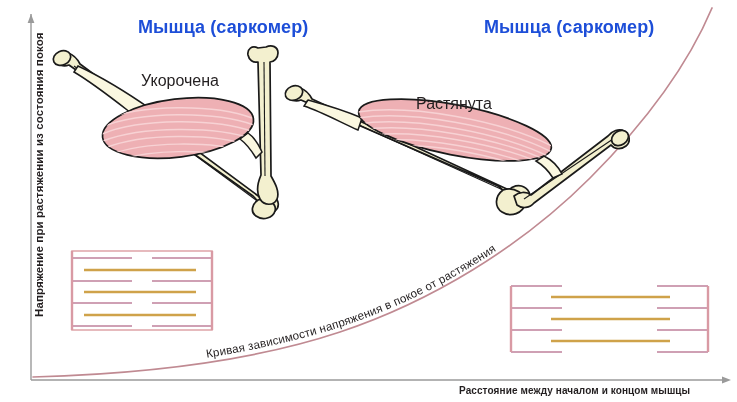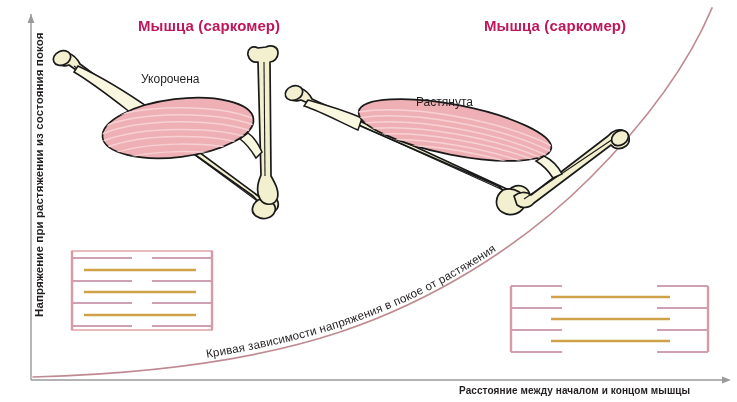--- a/index.html
+++ b/index.html
@@ -17,32 +17,32 @@
   }
   .svg-layer {
     position: absolute;
     left: 0;
     top: 0;
     width: 737px;
     height: 402px;
   }
   .panel-title {
     position: absolute;
-    font-size: 15px;
+    font-size: 18px;
     font-weight: bold;
-    color: #be185d;
+    color: #1d4ed8;
     white-space: nowrap;
     letter-spacing: 0.1px;
   }
   #title-left  { left: 138px; top: 17px; }
   #title-right { left: 484px; top: 17px; }
 
   .state-label {
     position: absolute;
-    font-size: 12px;
+    font-size: 16px;
     font-weight: normal;
     color: #231f20;
     white-space: nowrap;
   }
   #label-shortened { left: 141px; top: 72px; }
   #label-stretched { left: 416px; top: 95px; }
 
   #ylabel {
     position: absolute;
     left: -96px;

